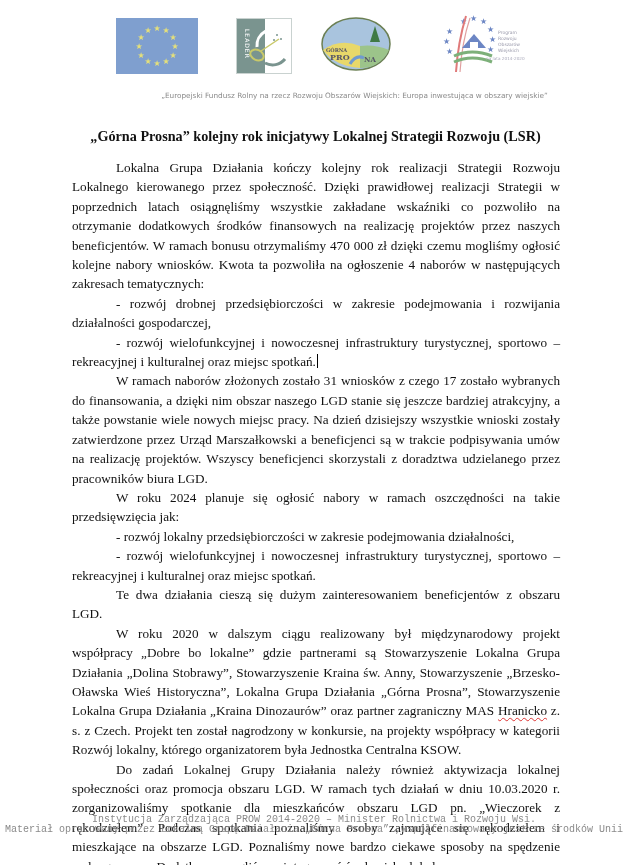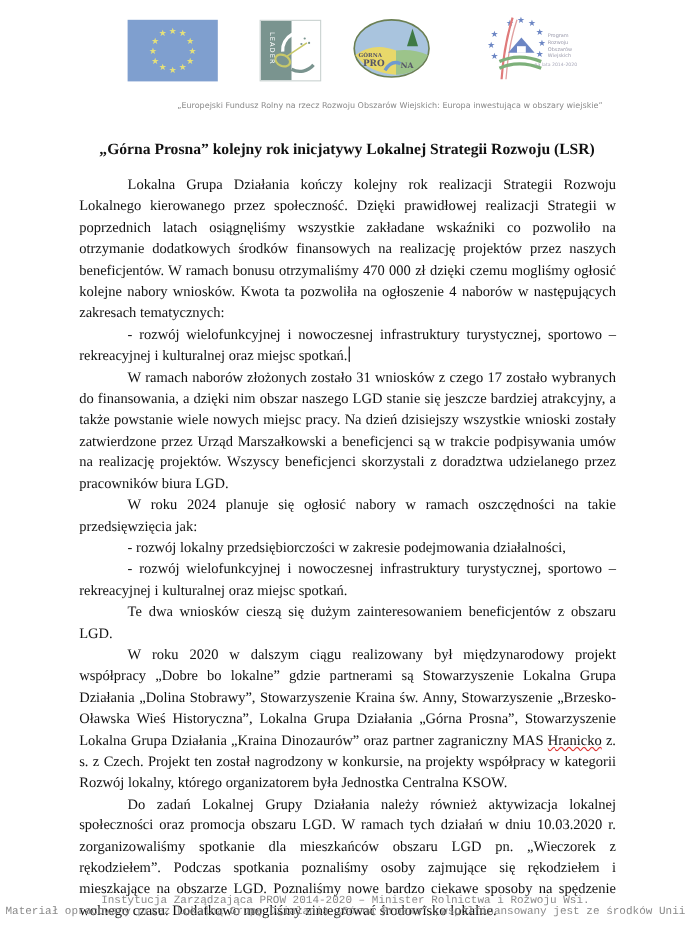--- a/index.html
+++ b/index.html
@@ -93,26 +93,27 @@
     </svg>
   </div>
 </div>
 
 <div class="efrr-caption">„Europejski Fundusz Rolny na rzecz Rozwoju Obszarów Wiejskich: Europa inwestująca w obszary wiejskie”</div>
 
 <div class="title">„Górna Prosna” kolejny rok inicjatywy Lokalnej Strategii Rozwoju (LSR)</div>
 
 <div class="body">
   <p class="indent">Lokalna Grupa Działania kończy kolejny rok realizacji Strategii Rozwoju Lokalnego kierowanego przez społeczność. Dzięki prawidłowej realizacji Strategii w poprzednich latach osiągnęliśmy wszystkie zakładane wskaźniki co pozwoliło na otrzymanie dodatkowych środków finansowych na realizację projektów przez naszych beneficjentów. W ramach bonusu otrzymaliśmy 470 000 zł dzięki czemu mogliśmy ogłosić kolejne nabory wniosków. Kwota ta pozwoliła na ogłoszenie 4 naborów w następujących zakresach tematycznych:</p>
+  <p class="indent">- rozwój drobnej przedsiębiorczości w zakresie podejmowania i rozwijania działalności gospodarczej,</p>
   <p class="indent"><span>- rozwój wielofunkcyjnej i nowoczesnej infrastruktury turystycznej, sportowo – rekreacyjnej i kulturalnej oraz miejsc spotkań.</span><span class="cursor"></span></p>
   <p class="indent">W ramach naborów złożonych zostało 31 wniosków z czego 17 zostało wybranych do finansowania, a dzięki nim obszar naszego LGD stanie się jeszcze bardziej atrakcyjny, a także powstanie wiele  nowych miejsc pracy. Na dzień dzisiejszy wszystkie wnioski zostały zatwierdzone przez Urząd Marszałkowski a beneficjenci są w trakcie podpisywania umów na realizację projektów.  Wszyscy beneficjenci skorzystali z doradztwa udzielanego przez pracowników biura LGD.</p>
   <p class="indent">W roku 2024 planuje się ogłosić nabory w ramach oszczędności na takie przedsięwzięcia jak:</p>
   <p class="indent">- rozwój lokalny przedsiębiorczości w zakresie podejmowania działalności,</p>
   <p class="indent">- rozwój wielofunkcyjnej i nowoczesnej infrastruktury turystycznej, sportowo – rekreacyjnej i kulturalnej oraz miejsc spotkań.</p>
-  <p class="indent">Te dwa wniosków cieszą się dużym zainteresowaniem beneficjentów z obszaru LGD.</p>
+  <p class="indent">Te dwa działania cieszą się dużym zainteresowaniem beneficjentów z obszaru LGD.</p>
   <p class="indent"><span>W roku 2020 w dalszym ciągu realizowany był międzynarodowy projekt współpracy „Dobre bo lokalne” gdzie partnerami  są Stowarzyszenie Lokalna Grupa Działania „Dolina Stobrawy”, Stowarzyszenie Kraina św. Anny, Stowarzyszenie „Brzesko-Oławska Wieś Historyczna”, Lokalna Grupa Działania „Górna Prosna”,  Stowarzyszenie Lokalna Grupa Działania „Kraina Dinozaurów” oraz partner zagraniczny MAS </span><span class="squiggle">Hranicko</span><span> z. s. z Czech. Projekt ten został nagrodzony w konkursie, na projekty współpracy w kategorii Rozwój lokalny, którego organizatorem była Jednostka Centralna KSOW.</span></p>
   <p class="indent">Do zadań Lokalnej Grupy Działania należy również aktywizacja lokalnej społeczności oraz promocja obszaru LGD. W ramach tych działań w dniu 10.03.2020 r. zorganizowaliśmy spotkanie dla mieszkańców obszaru LGD pn. „Wieczorek z rękodziełem”. Podczas spotkania poznaliśmy osoby zajmujące się rękodziełem i mieszkające na obszarze LGD. Poznaliśmy nowe bardzo ciekawe sposoby na spędzenie wolnego czasu. Dodatkowo mogliśmy zintegrować środowisko lokalne.</p>
 </div>
 
 <div class="footer">
   <div>Instytucja Zarządzająca PROW 2014-2020 – Minister Rolnictwa i Rozwoju Wsi.</div>
   <div>Materiał opracowany przez Lokalną Grupę Działania „Górna Prosna” ,współfinansowany jest ze środków Unii</div>
 </div>
 
 </body></html>

